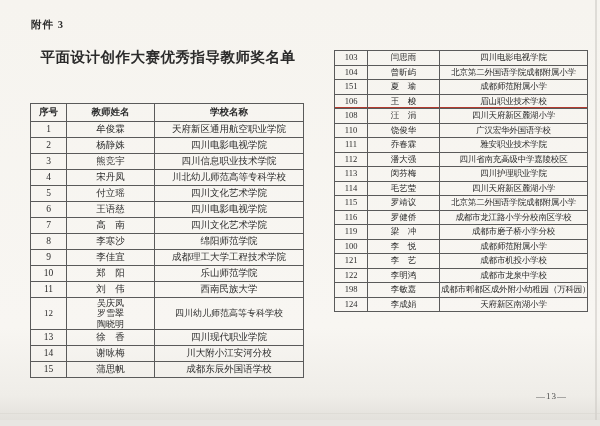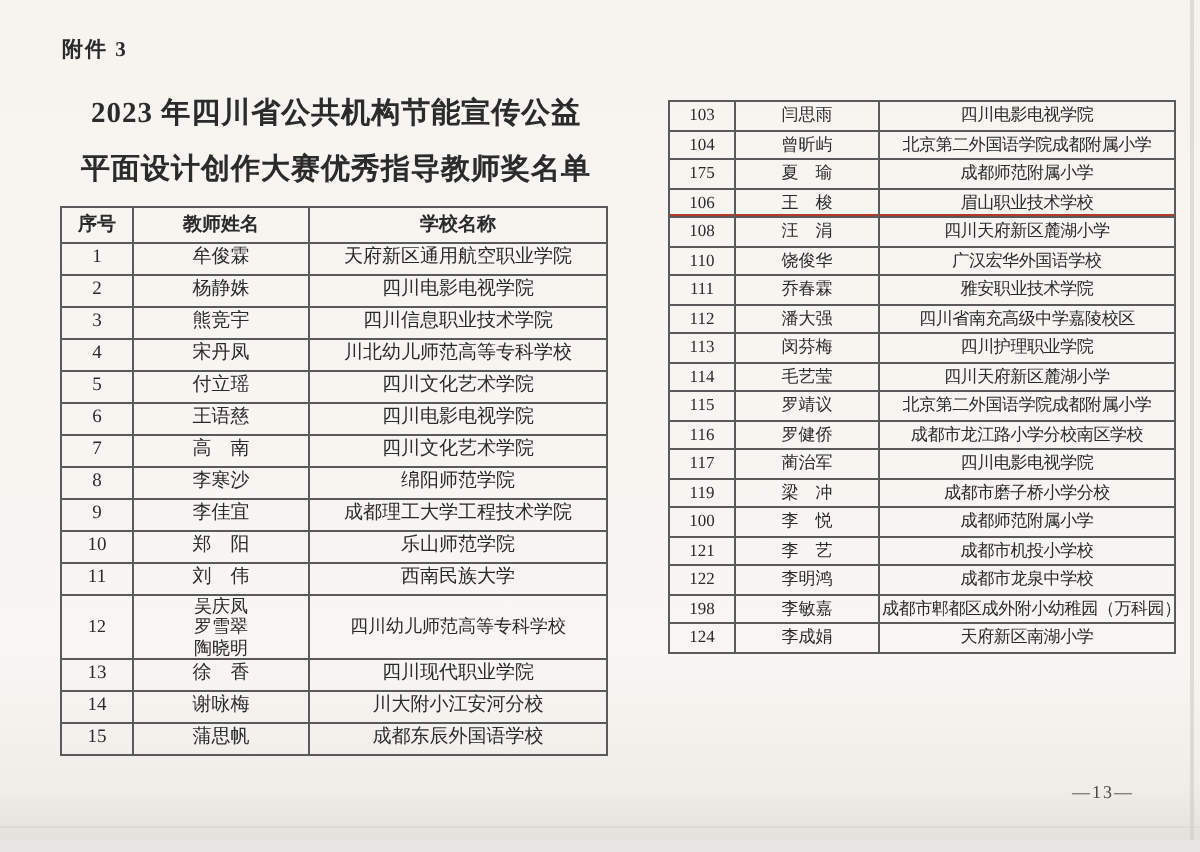--- a/index.html
+++ b/index.html
@@ -61,21 +61,20 @@
 </head>
 <body>
 
 <div class="page">
   <div class="scan-edge-right"></div>
   <div class="scan-edge-bottom"></div>
 
   <div class="attachment">附件 3</div>
 
   <div class="title">
-    <div>2023 年四川省公共机构节能宣传公益</div>
     <div>平面设计创作大赛优秀指导教师奖名单</div>
   </div>
 
   <table class="left-table">
     <colgroup>
         <col>
         <col>
         <col>
       </colgroup>
     <thead>
@@ -177,21 +176,21 @@
           <td>103</td>
           <td>闫思雨</td>
           <td>四川电影电视学院</td>
         </tr>
         <tr>
           <td>104</td>
           <td>曾昕屿</td>
           <td>北京第二外国语学院成都附属小学</td>
         </tr>
         <tr>
-          <td>175</td>
+          <td>151</td>
           <td>夏　瑜</td>
           <td>成都师范附属小学</td>
         </tr>
         <tr class="red-underline">
           <td>106</td>
           <td>王　梭</td>
           <td>眉山职业技术学校</td>
         </tr>
         <tr>
           <td>108</td>
@@ -227,25 +226,20 @@
           <td>115</td>
           <td>罗靖议</td>
           <td>北京第二外国语学院成都附属小学</td>
         </tr>
         <tr>
           <td>116</td>
           <td>罗健侨</td>
           <td>成都市龙江路小学分校南区学校</td>
         </tr>
         <tr>
-          <td>117</td>
-          <td>蔺治军</td>
-          <td>四川电影电视学院</td>
-        </tr>
-        <tr>
           <td>119</td>
           <td>梁　冲</td>
           <td>成都市磨子桥小学分校</td>
         </tr>
         <tr>
           <td>100</td>
           <td>李　悦</td>
           <td>成都师范附属小学</td>
         </tr>
         <tr>

